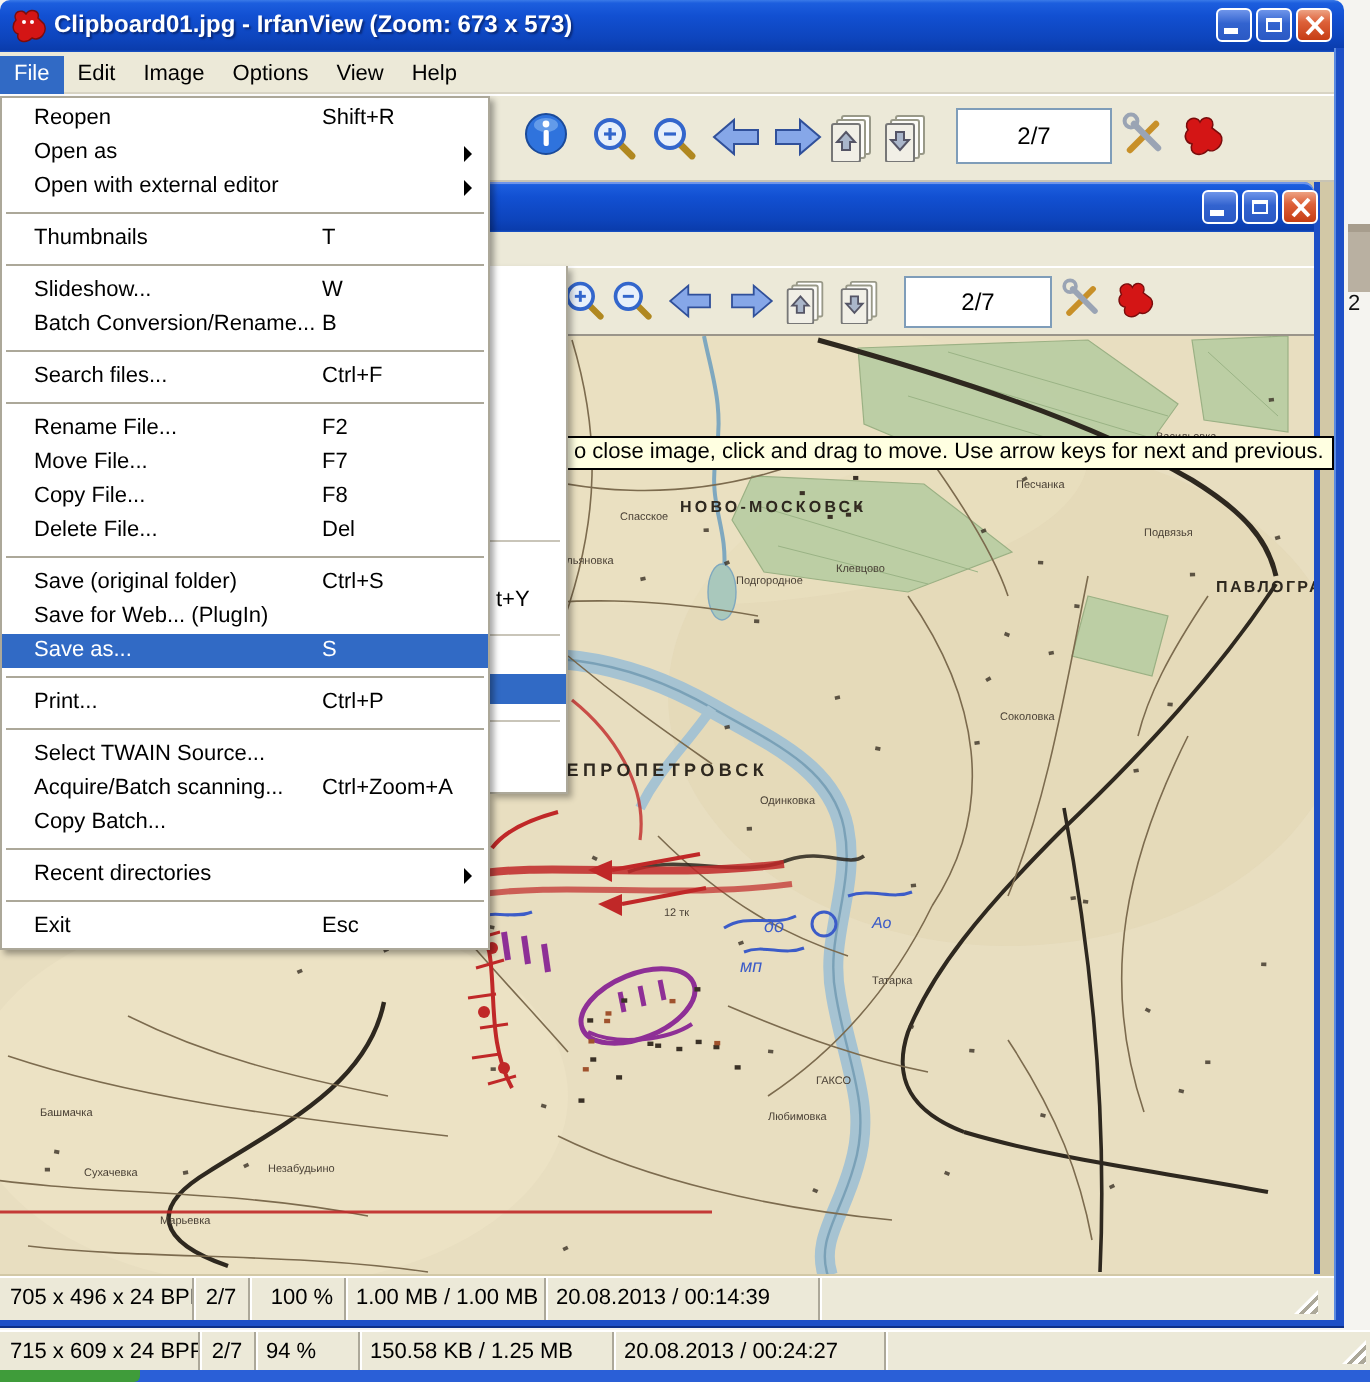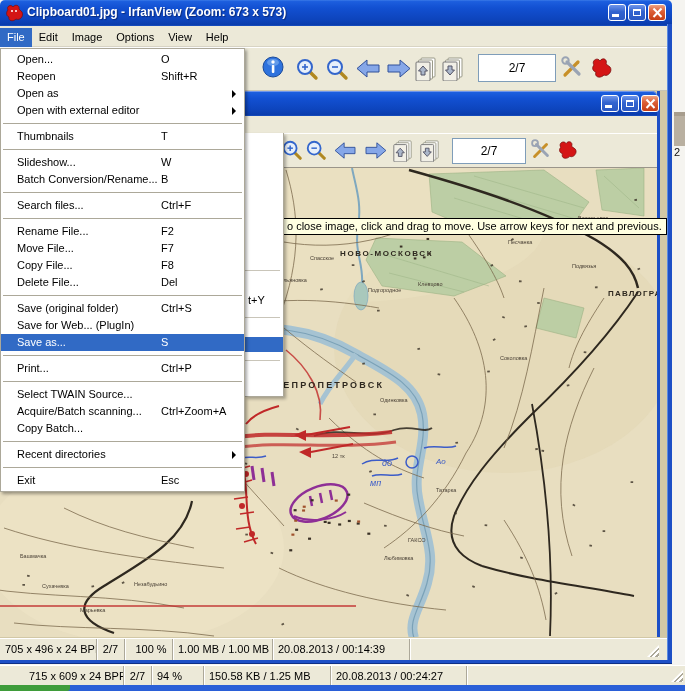--- a/index.html
+++ b/index.html
@@ -67,21 +67,21 @@
 </head>
 <body>
 
 <div id="screen">
 
   <div class="abs" style="left:672px;top:0;width:13px;height:664px;background:#f5f4f0;"></div>
   <div class="abs" style="left:674px;top:112px;width:11px;height:48px;background:#b9b0a1;
               box-shadow:inset 0 4px 0 #a79d8d, inset 0 -4px 0 #a79d8d;"></div>
   <div class="abs" style="left:674px;top:146px;width:11px;height:14px;font-size:11px;color:#111;background:#f5f4f0;">2</div>
 
-  <div class="abs statusbar" style="left:0;top:665px;width:685px;height:20px;padding-left:24px;">
+  <div class="abs statusbar" style="left:0;top:665px;width:685px;height:20px;">
     <span class="cell" style="width:100px;">715 x 609 x 24 BPP</span>
     <span class="cell" style="width:28px;text-align:center;padding-left:0;">2/7</span>
     <span class="cell" style="width:52px;">94 %</span>
     <span class="cell" style="width:127px;">150.58 KB / 1.25 MB</span>
     <span class="cell" style="width:136px;">20.08.2013 / 00:24:27</span>
     <span class="cell" style="flex:1;border-right:none;box-shadow:none;position:relative;">
         <span class="grip"></span>
       </span>
   </div>
 
@@ -507,24 +507,20 @@
   <div class="abs" id="strip-menu">
     <div class="strip-sep" style="top:137px;"></div>
     <span class="strip-short" style="top:161px;">t+Y</span>
     <div class="strip-sep" style="top:184px;"></div>
     <div class="strip-hl" style="top:204px;"></div>
     <div class="strip-sep" style="top:227px;"></div>
   </div>
 
   <div class="abs" id="file-menu">
       <div class="mrow">
-        <span class="mlabel">Open...</span>
-        <span class="mshort">O</span>
-      </div>
-      <div class="mrow">
         <span class="mlabel">Reopen</span>
         <span class="mshort">Shift+R</span>
       </div>
       <div class="mrow">
         <span class="mlabel">Open as</span>
         <span class="subarrow"></span>
       </div>
       <div class="mrow">
         <span class="mlabel">Open with external editor</span>
         <span class="subarrow"></span>

